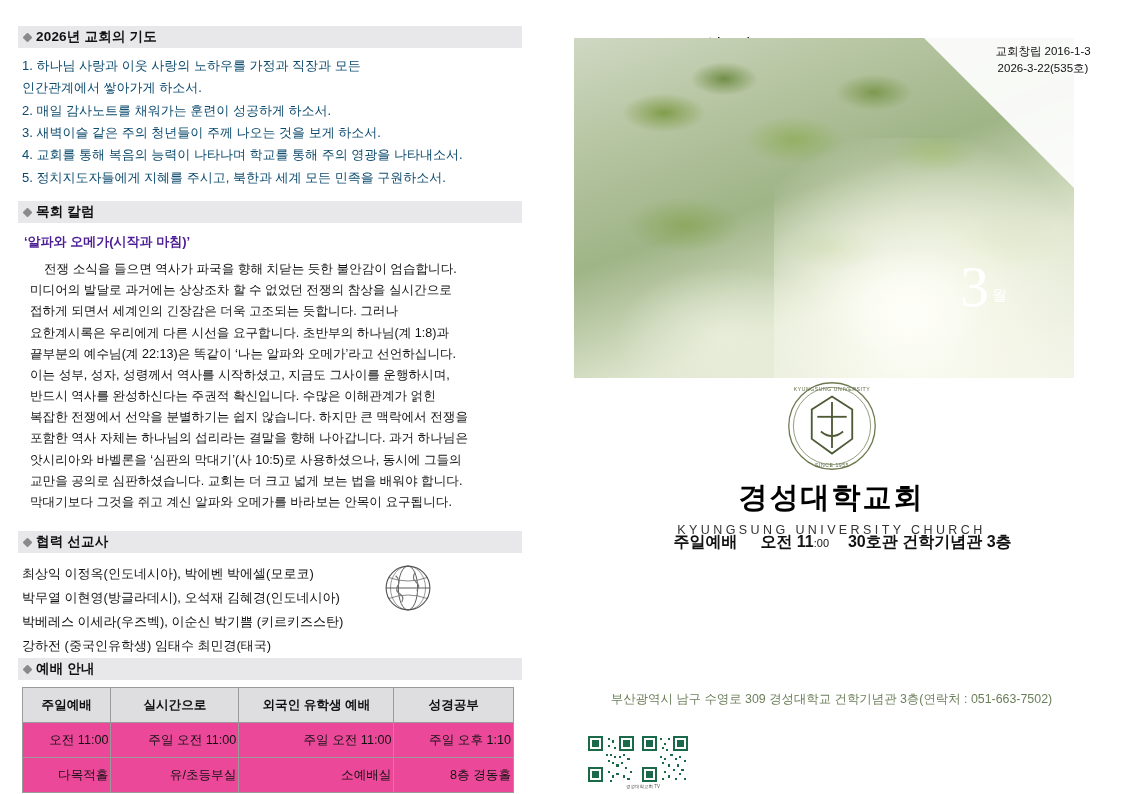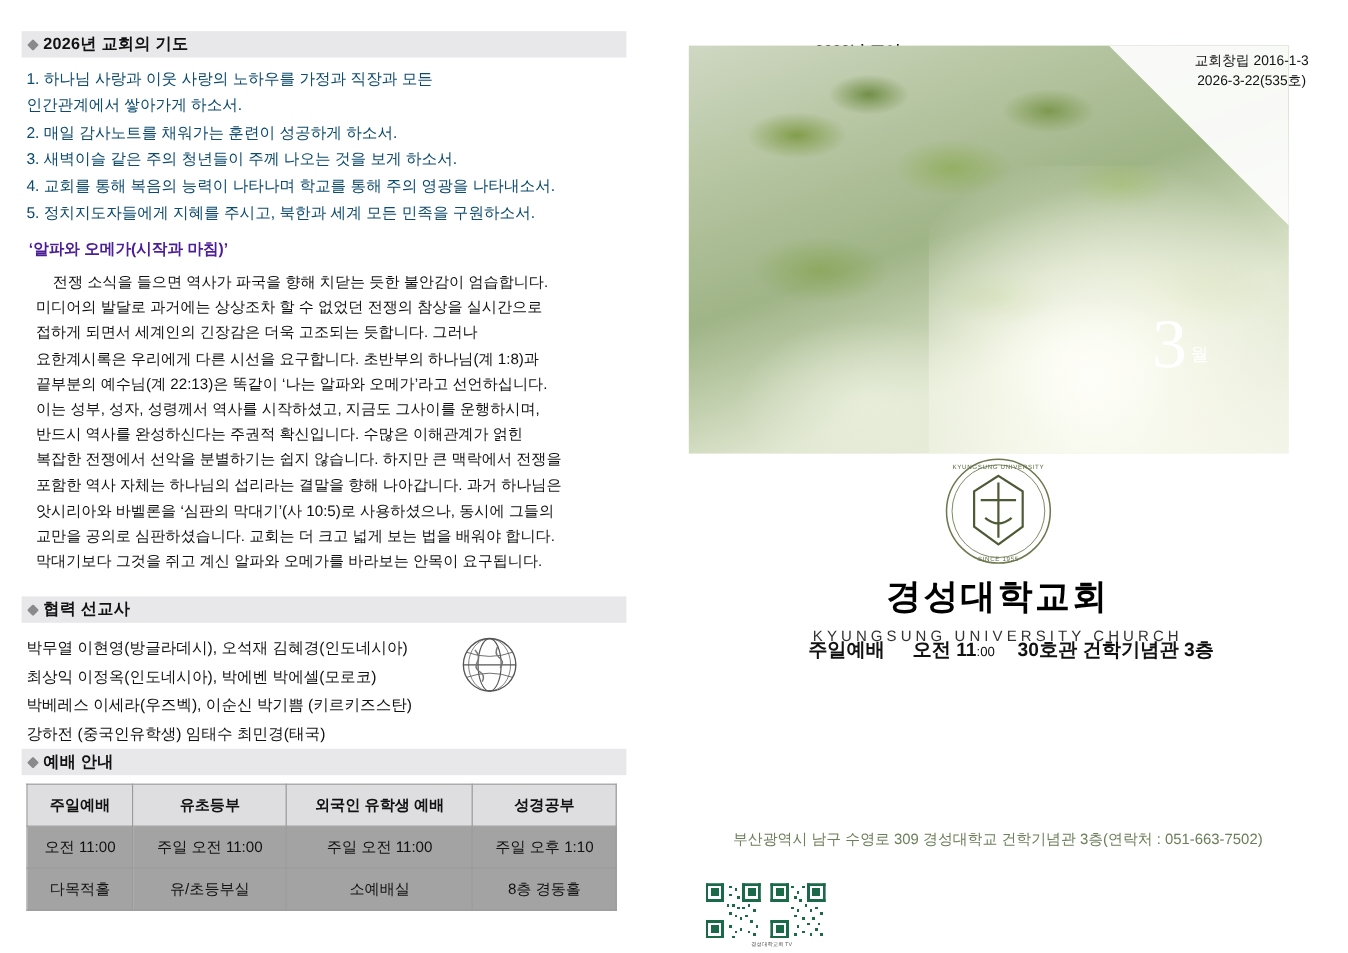--- a/index.html
+++ b/index.html
@@ -72,21 +72,21 @@
     border:1px solid #9a9a9a;
     text-align:center;
     padding:6px 2px;
     height:22px;
   }
   .tbl th{
     background:#dedee0;
     font-weight:bold;
     color:#111;
   }
-  .tbl td{background:#a3a3a3;color:#111;}
+  .tbl td{background:#ec4899;color:#111;text-align:right;}
 
   
   .right{position:absolute;left:540px;top:0;width:583px;height:794px;}
 
   .motto{
     position:absolute;left:60px;top:34px;width:230px;text-align:center;
   }
   .motto .m1{font-size:13px;font-weight:bold;color:#111;}
   .motto .m2{font-size:12.5px;color:#111;margin-top:4px;}
 
@@ -184,20 +184,24 @@
 
     <div class="prayer-list">
       <div class="item">1. 하나님 사랑과 이웃 사랑의 노하우를 가정과 직장과 모든
     인간관계에서 쌓아가게 하소서.</div>
       <div class="item">2. 매일 감사노트를 채워가는 훈련이 성공하게 하소서.</div>
       <div class="item">3. 새벽이슬 같은 주의 청년들이 주께 나오는 것을 보게 하소서.</div>
       <div class="item">4. 교회를 통해 복음의 능력이 나타나며 학교를 통해 주의 영광을 나타내소서.</div>
       <div class="item">5. 정치지도자들에게 지혜를 주시고, 북한과 세계 모든 민족을 구원하소서.</div>
     </div>
 
+    <div class="bar" style="margin-top:12px;">
+      <span class="dot"></span>
+      <span class="txt">목회 칼럼</span>
+    </div>
 
     <div class="col-title">‘알파와 오메가(시작과 마침)’</div>
     <div class="col-body">
       <p style="white-space:pre-line;text-indent:14px;">전쟁 소식을 들으면 역사가 파국을 향해 치닫는 듯한 불안감이 엄습합니다.
 미디어의 발달로 과거에는 상상조차 할 수 없었던 전쟁의 참상을 실시간으로
 접하게 되면서 세계인의 긴장감은 더욱 고조되는 듯합니다. 그러나
 요한계시록은 우리에게 다른 시선을 요구합니다. 초반부의 하나님(계 1:8)과
 끝부분의 예수님(계 22:13)은 똑같이 ‘나는 알파와 오메가’라고 선언하십니다.
 이는 성부, 성자, 성령께서 역사를 시작하셨고, 지금도 그사이를 운행하시며,
 반드시 역사를 완성하신다는 주권적 확신입니다. 수많은 이해관계가 얽힌
@@ -217,36 +221,36 @@
       <svg class="globe" viewBox="0 0 64 64">
         <circle cx="32" cy="32" r="25" fill="none" stroke="#555" stroke-width="1.3"></circle>
         <ellipse cx="32" cy="32" rx="11" ry="25" fill="none" stroke="#555" stroke-width="1.1"></ellipse>
         <ellipse cx="32" cy="32" rx="20" ry="25" fill="none" stroke="#555" stroke-width=".7"></ellipse>
         <line x1="7" y1="32" x2="57" y2="32" stroke="#555" stroke-width="1.1"></line>
         <path d="M10 20 Q32 28 54 20" fill="none" stroke="#555" stroke-width=".8"></path>
         <path d="M10 44 Q32 36 54 44" fill="none" stroke="#555" stroke-width=".8"></path>
         <path d="M18 18 q6 6 2 12 q-3 5 3 9 q5 3 2 9" fill="none" stroke="#777" stroke-width="1.4"></path>
         <path d="M40 14 q-4 7 1 11 q6 4 1 10" fill="none" stroke="#777" stroke-width="1.4"></path>
       </svg>
+      <div>최상익 이정옥(인도네시아),  박에벤 박에셀(모로코)</div>
       <div>박무열 이현영(방글라데시),  오석재 김혜경(인도네시아)</div>
-      <div>최상익 이정옥(인도네시아),  박에벤 박에셀(모로코)</div>
       <div>박베레스 이세라(우즈벡),  이순신 박기쁨 (키르키즈스탄)</div>
       <div>강하전 (중국인유학생) 임태수 최민경(태국)</div>
     </div>
 
     <div class="bar" style="">
       <span class="dot"></span>
       <span class="txt">예배 안내</span>
     </div>
 
     <table class="tbl">
       <thead>
         <tr>
           <th>주일예배</th>
-          <th>유초등부</th>
+          <th>실시간으로</th>
           <th>외국인 유학생 예배</th>
           <th>성경공부</th>
         </tr>
       </thead>
       <tbody>
         <tr>
           <td>오전 11:00</td>
           <td>주일 오전 11:00</td>
           <td>주일 오전 11:00</td>
           <td>주일 오후 1:10</td>

